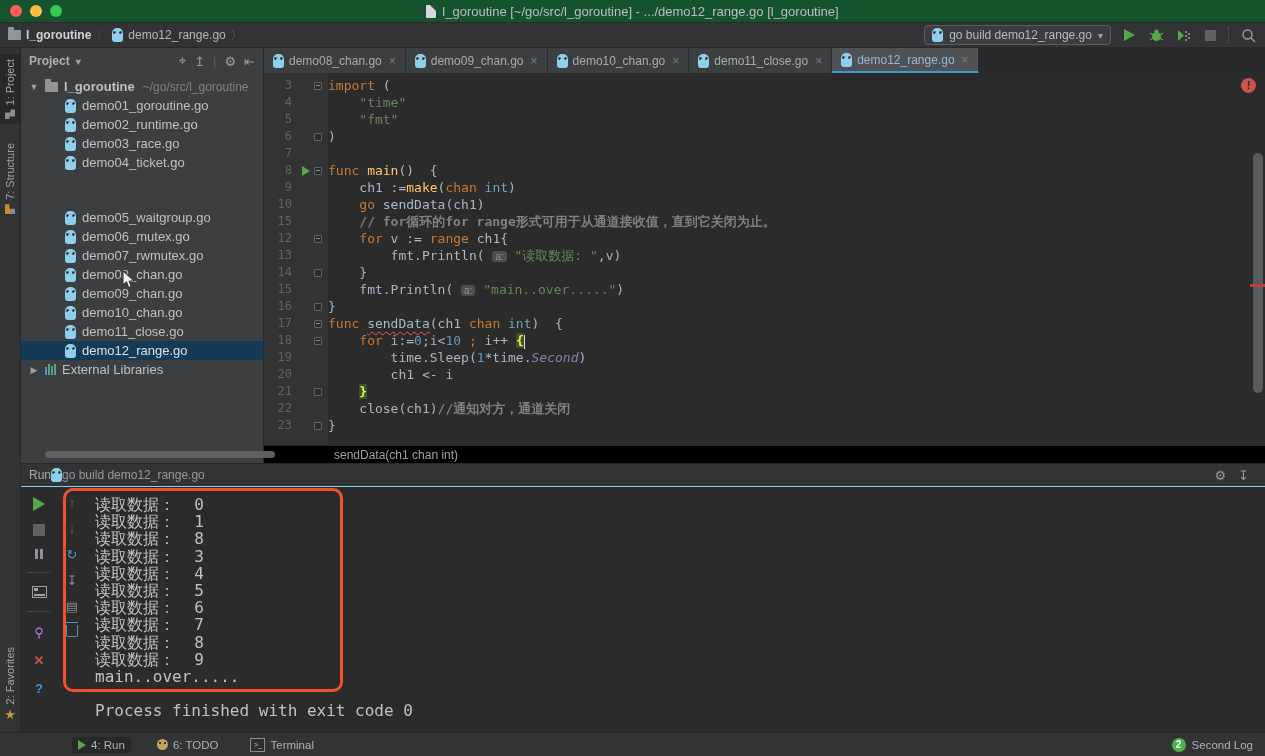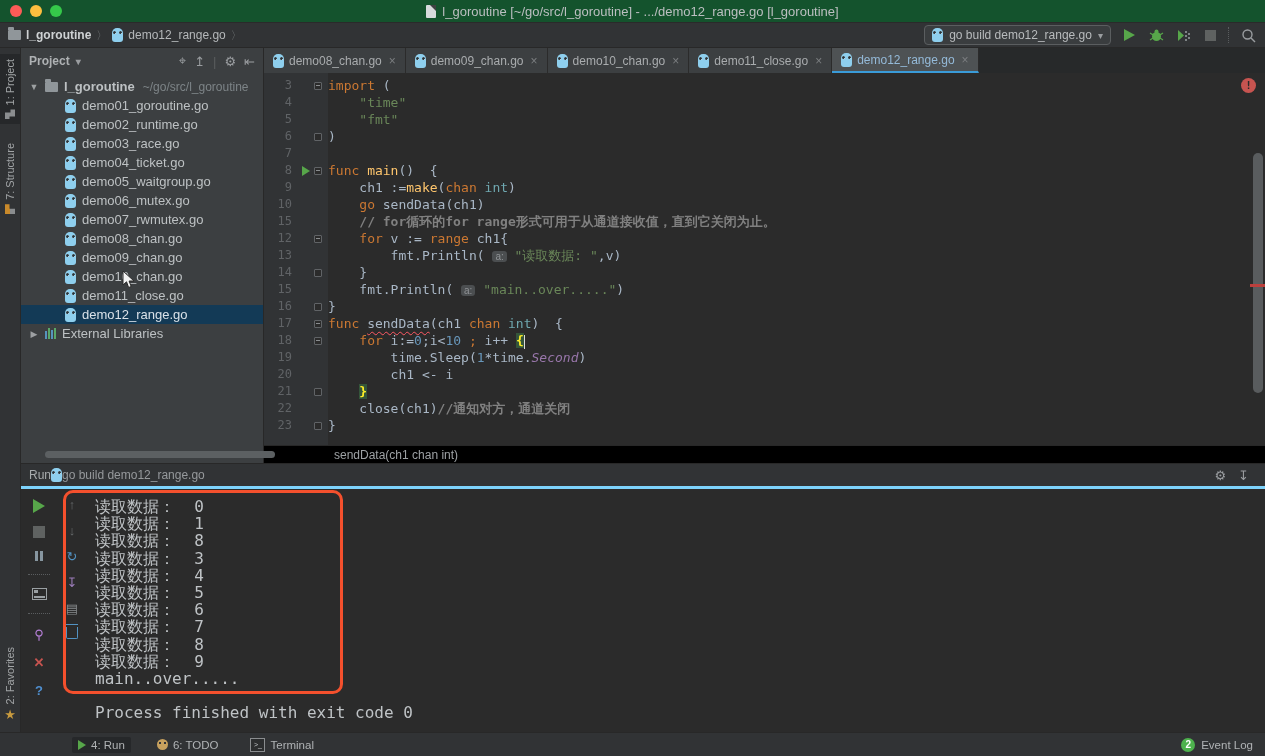--- a/index.html
+++ b/index.html
@@ -92,21 +92,21 @@
   .tk-brace{color:#ffef28;background:#34553a;font-weight:bold;}
   .tk-hint{background:#4b4e50;color:#909396;border-radius:3px;font-size:10px;padding:0 3px;font-family:"Liberation Sans",sans-serif;}
   .caret{display:inline-block;width:1px;height:14px;background:#dcdcdc;vertical-align:middle;}
   .err-badge{position:absolute;top:5px;right:9px;width:15px;height:15px;border-radius:50%;background:#c75450;color:#2b2b2b;font-size:11px;font-weight:bold;text-align:center;line-height:15px;}
   .vscroll{position:absolute;right:2px;top:80px;width:10px;height:240px;border-radius:6px;background:#595c5e;}
   .stripe-mark{position:absolute;right:0;top:211px;width:15px;height:3px;background:#bc3f3c;}
   .crumbbar{height:17px;background:#000000;border-top:1px solid #282828;display:flex;align-items:center;padding-left:70px;font-size:12px;color:#9ea2a5;flex:0 0 auto;}
 
   
   .run-panel{height:268px;flex:0 0 auto;display:flex;flex-direction:column;background:#2b2b2b;border-top:1px solid #282828;}
-  .run-header{height:22px;background:#313335;border-bottom:3px solid #7dd3fc;display:flex;align-items:center;padding:0 8px;font-size:12px;color:#a8abad;flex:0 0 auto;}
+  .run-header{height:22px;background:#313335;border-bottom:1px solid #7dd3fc;display:flex;align-items:center;padding:0 8px;font-size:12px;color:#a8abad;flex:0 0 auto;}
   .run-header .cfg{color:#96999c;}
   .rh-icons{margin-left:auto;display:flex;align-items:center;gap:12px;color:#9a9da0;font-size:13px;padding-right:8px;}
   .run-body{flex:1;display:flex;position:relative;min-height:0;}
   .rp-col1{width:36px;flex:0 0 auto;display:flex;flex-direction:column;align-items:center;padding-top:10px;gap:13px;}
   .rp-col2{width:30px;flex:0 0 auto;display:flex;flex-direction:column;align-items:center;padding-top:8px;gap:11px;font-size:13px;}
   .pause-ic{display:flex;gap:2px;}
   .pause-ic i{width:3px;height:10px;background:#8796a0;display:block;}
   .hsep-dot{width:22px;border-top:1px dotted #5a5d5f;height:0;}
   .layout-ic{width:13px;height:10px;border:1px solid #9aa0a3;position:relative;}
   .layout-ic::before{content:"";position:absolute;left:1px;top:1px;width:4px;height:3px;background:#9aa0a3;}
@@ -257,21 +257,21 @@
                   <span>demo02_runtime.go</span>
                 </div>
                 <div class="prow" style="padding-left: 44px;">
                   <span class="gopher"></span>
                   <span>demo03_race.go</span>
                 </div>
                 <div class="prow" style="padding-left: 44px;">
                   <span class="gopher"></span>
                   <span>demo04_ticket.go</span>
                 </div>
-                <div class="prow" style="padding-left: 44px;">
+                <div class="prow" style="padding-left: 44px; margin-top: 36px;">
                   <span class="gopher"></span>
                   <span>demo05_waitgroup.go</span>
                 </div>
                 <div class="prow" style="padding-left: 44px;">
                   <span class="gopher"></span>
                   <span>demo06_mutex.go</span>
                 </div>
                 <div class="prow" style="padding-left: 44px;">
                   <span class="gopher"></span>
                   <span>demo07_rwmutex.go</span>
@@ -525,20 +525,20 @@
       <span class="todo-ic"></span>
       <span>6: TODO</span>
     </span>
     <span class="sb-item">
       <span class="term-ic">&gt;_</span>
       <span>Terminal</span>
     </span>
     <span class="sb-spacer"></span>
     <span class="eventlog">
       <span class="bubble">2</span>
-      <span>Event Log</span>
+      <span>Second Log</span>
     </span>
   </div>
 
   <svg class="cursor" width="14" height="20" viewBox="0 0 14 20">
     <path d="M1 1 L1 15 L4.5 11.8 L6.6 17.5 L9.2 16.5 L7.1 11 L12 11 Z" fill="#f2f2f2" stroke="#2a2a2a" stroke-width="1"></path>
   </svg>
 </div>
 
 </body></html>

